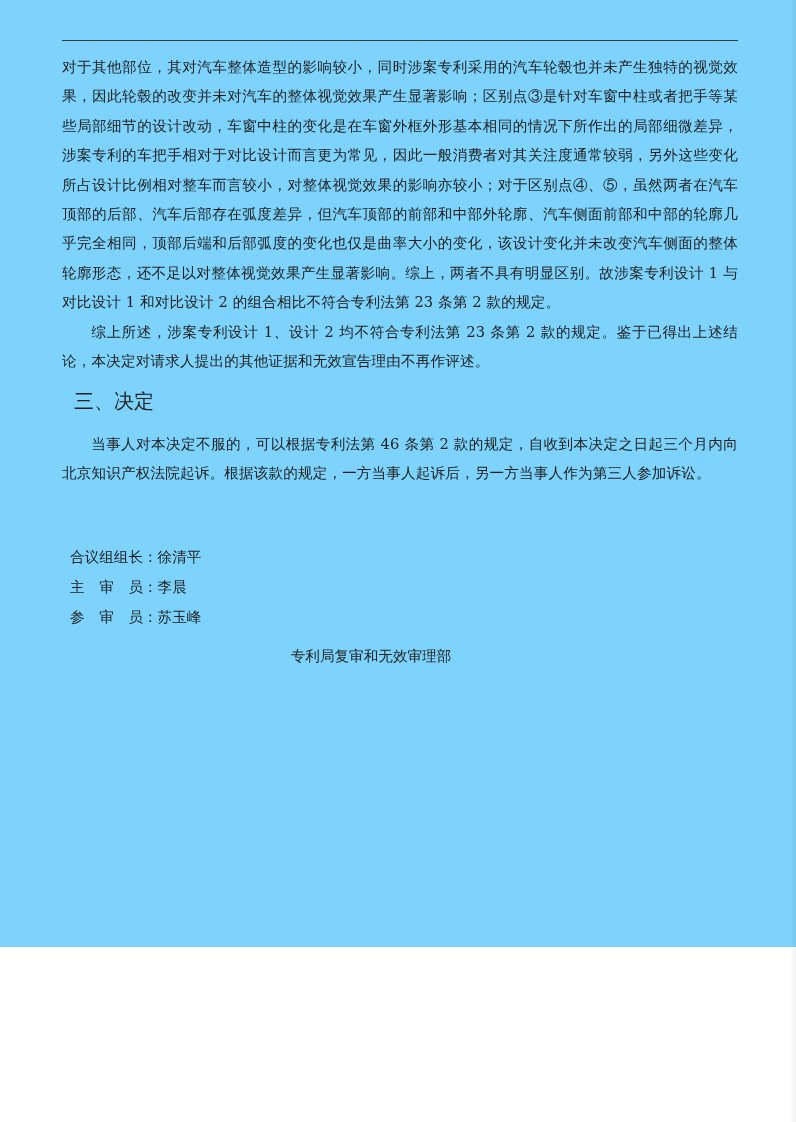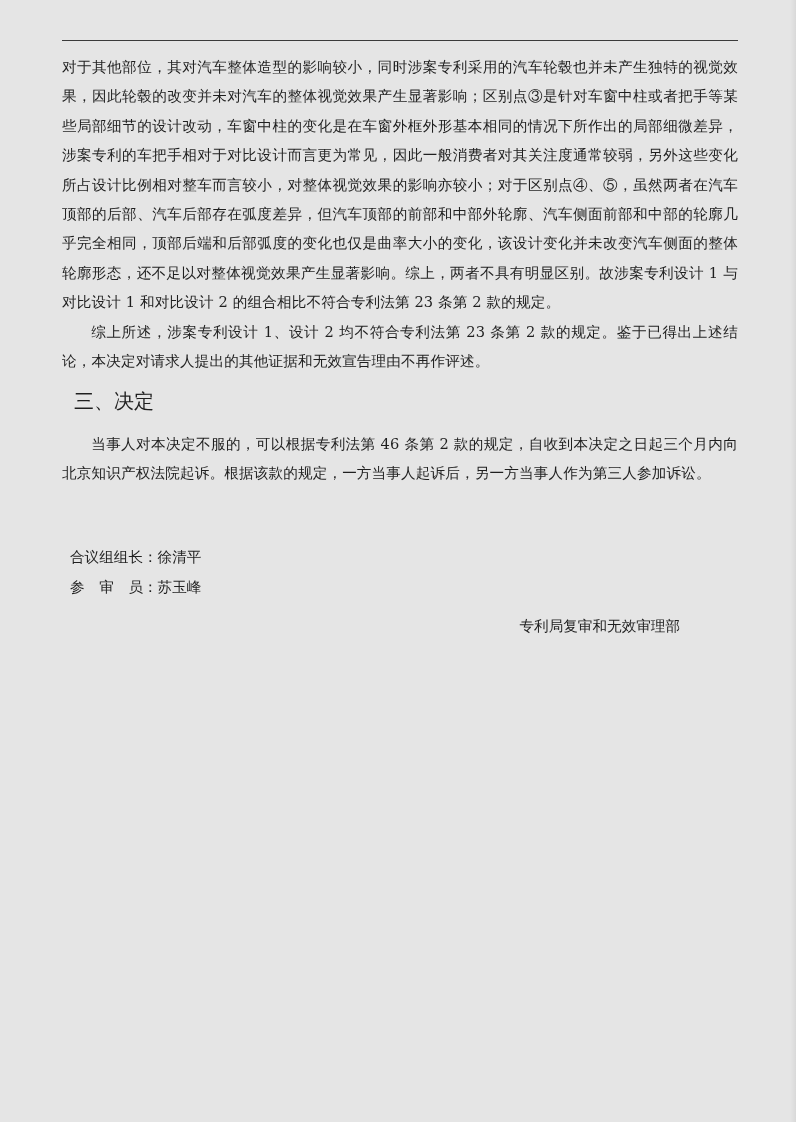--- a/index.html
+++ b/index.html
@@ -11,22 +11,22 @@
     width: 796px;
     height: 1122px;
     overflow: hidden;
     font-family: "DejaVu Serif", "Liberation Serif", serif;
     color: #1a1a1a;
   }
 
   .page {
     position: relative;
     width: 796px;
-    height: 1122px;
-    background: #e5e5e5;
+    height: 947px;
+    background: #7dd3fc;
     box-sizing: border-box;
   }
 
   
   .page-edge-right {
     position: absolute;
     top: 0;
     right: 0;
     width: 6px;
     height: 1122px;
@@ -86,21 +86,21 @@
     margin: 0;
     color: #1f1f1f;
     white-space: pre;
   }
 
   
   .footer-org {
     font-size: 14.6px;
     line-height: 29.4px;
     margin: 0;
-    text-align: right;
+    text-align: center;
     padding-right: 58px;
     color: #1f1f1f;
   }
 </style>
 </head>
 <body>
 
 <div class="page">
 
   <div class="page-edge-right"></div>
@@ -115,20 +115,21 @@
 
     <p class="heading">三、决定</p>
 
 
     <p class="para indent">当事人对本决定不服的，可以根据专利法第 46 条第 2 款的规定，自收到本决定之日起三个月内向北京知识产权法院起诉。根据该款的规定，一方当事人起诉后，另一方当事人作为第三人参加诉讼。</p>
 
     <div class="spacer-lg"></div>
 
     <div class="sig-block">
       <p class="sig-line">合议组组长：徐清平</p>
+      <p class="sig-line">主　审　员：李晨</p>
       <p class="sig-line">参　审　员：苏玉峰</p>
     </div>
 
     <div class="spacer-sm"></div>
 
     <p class="footer-org">专利局复审和无效审理部</p>
 
   </div>
 </div>
 

